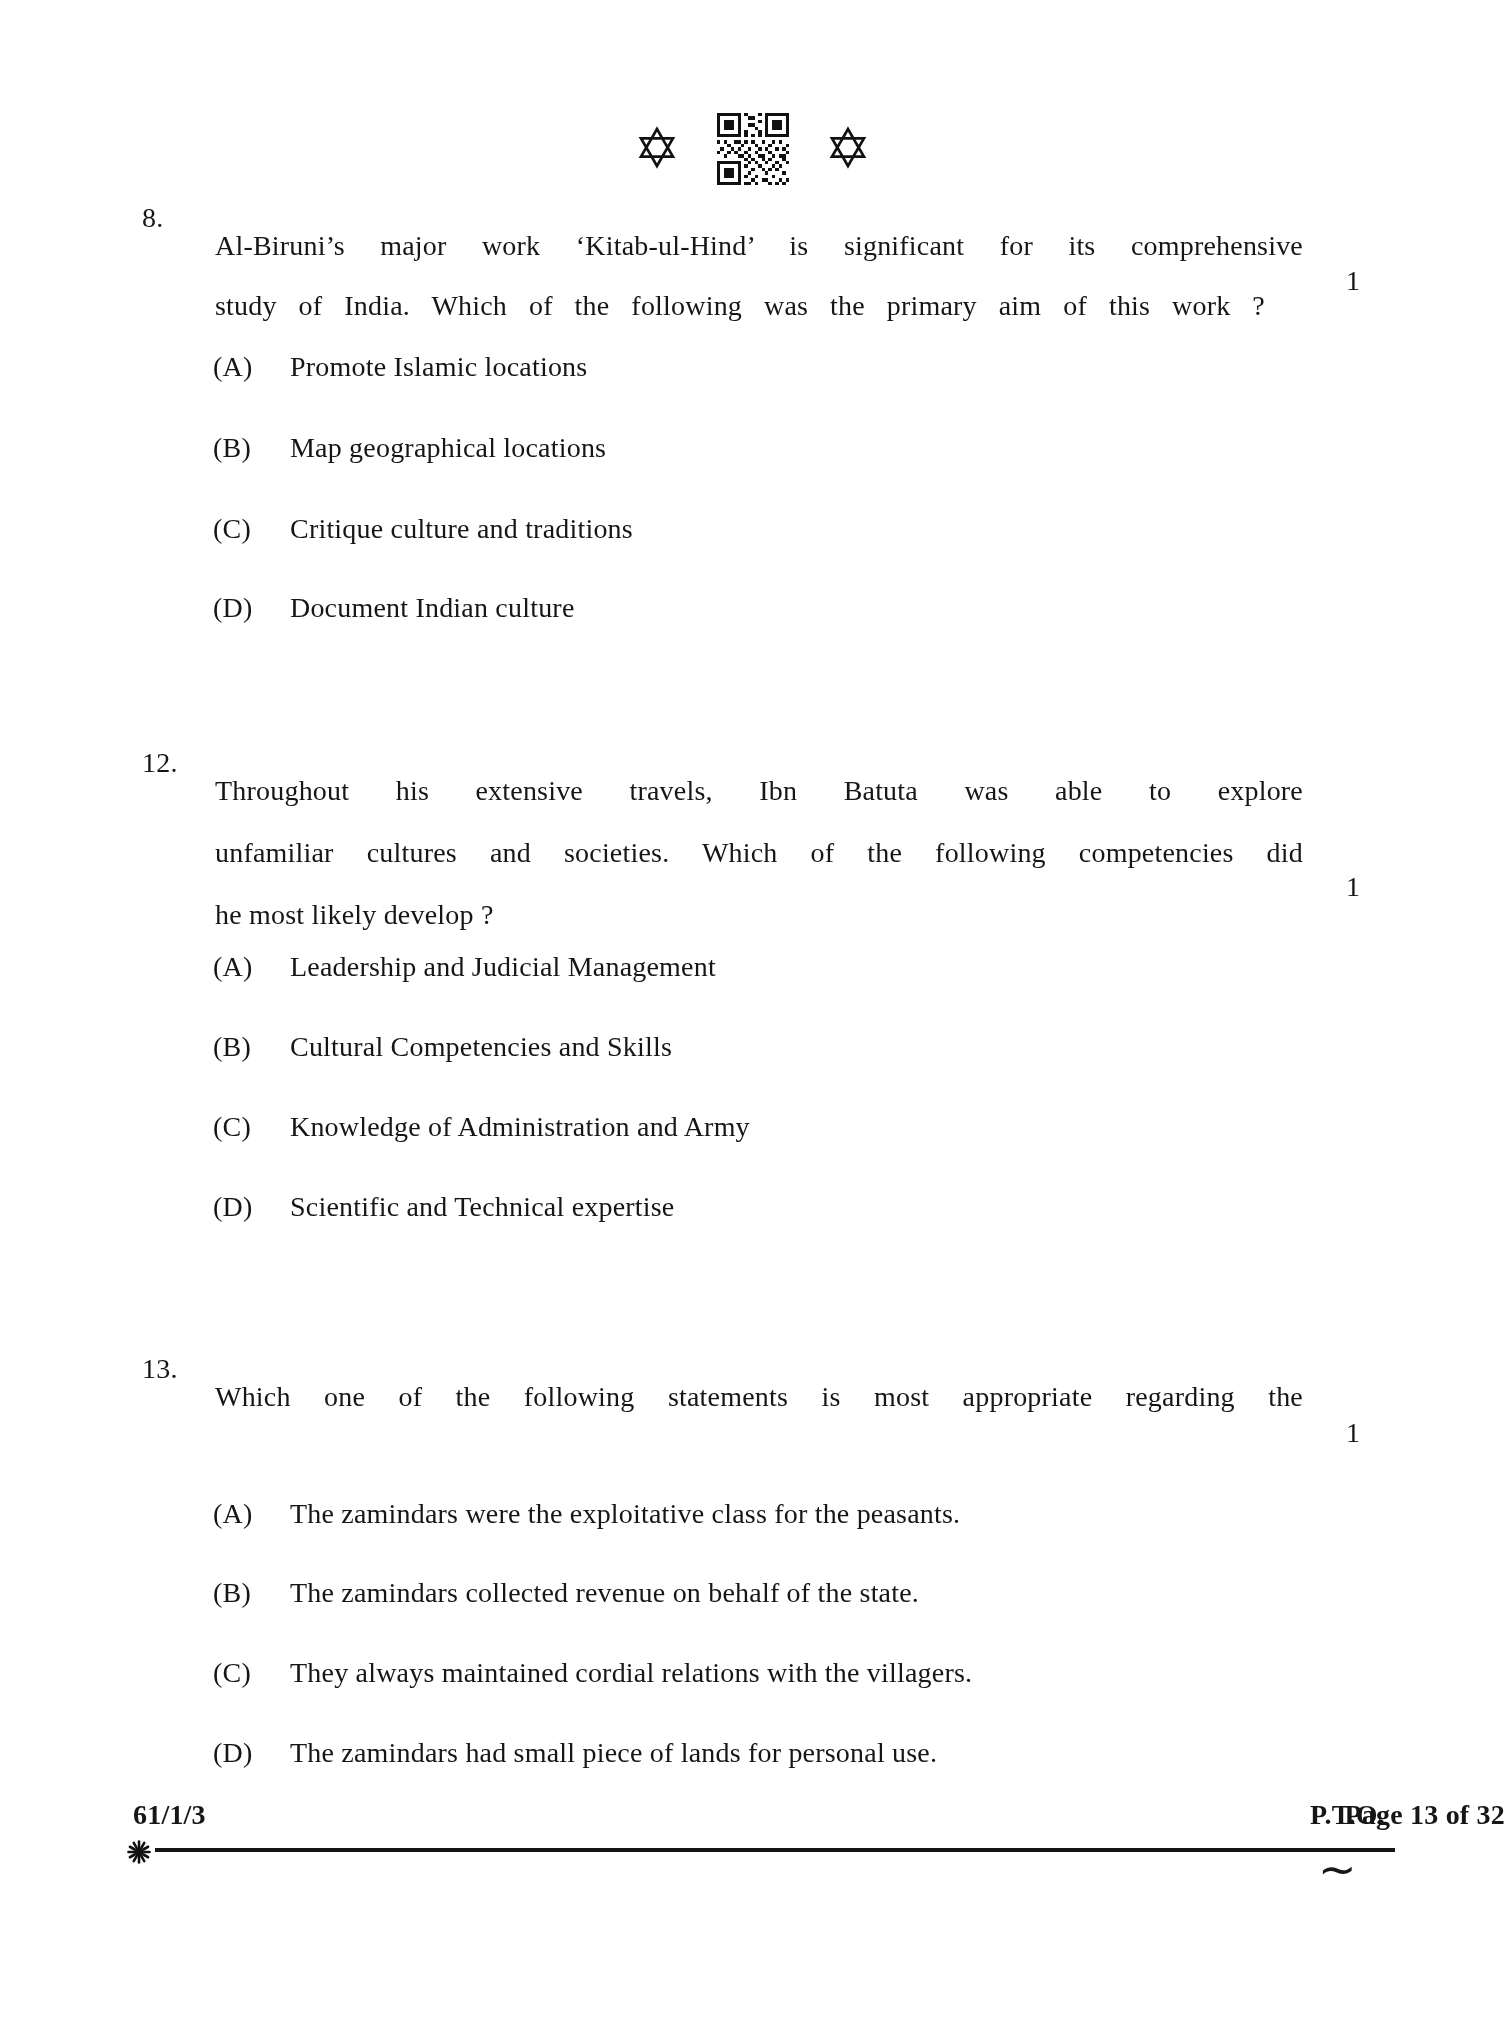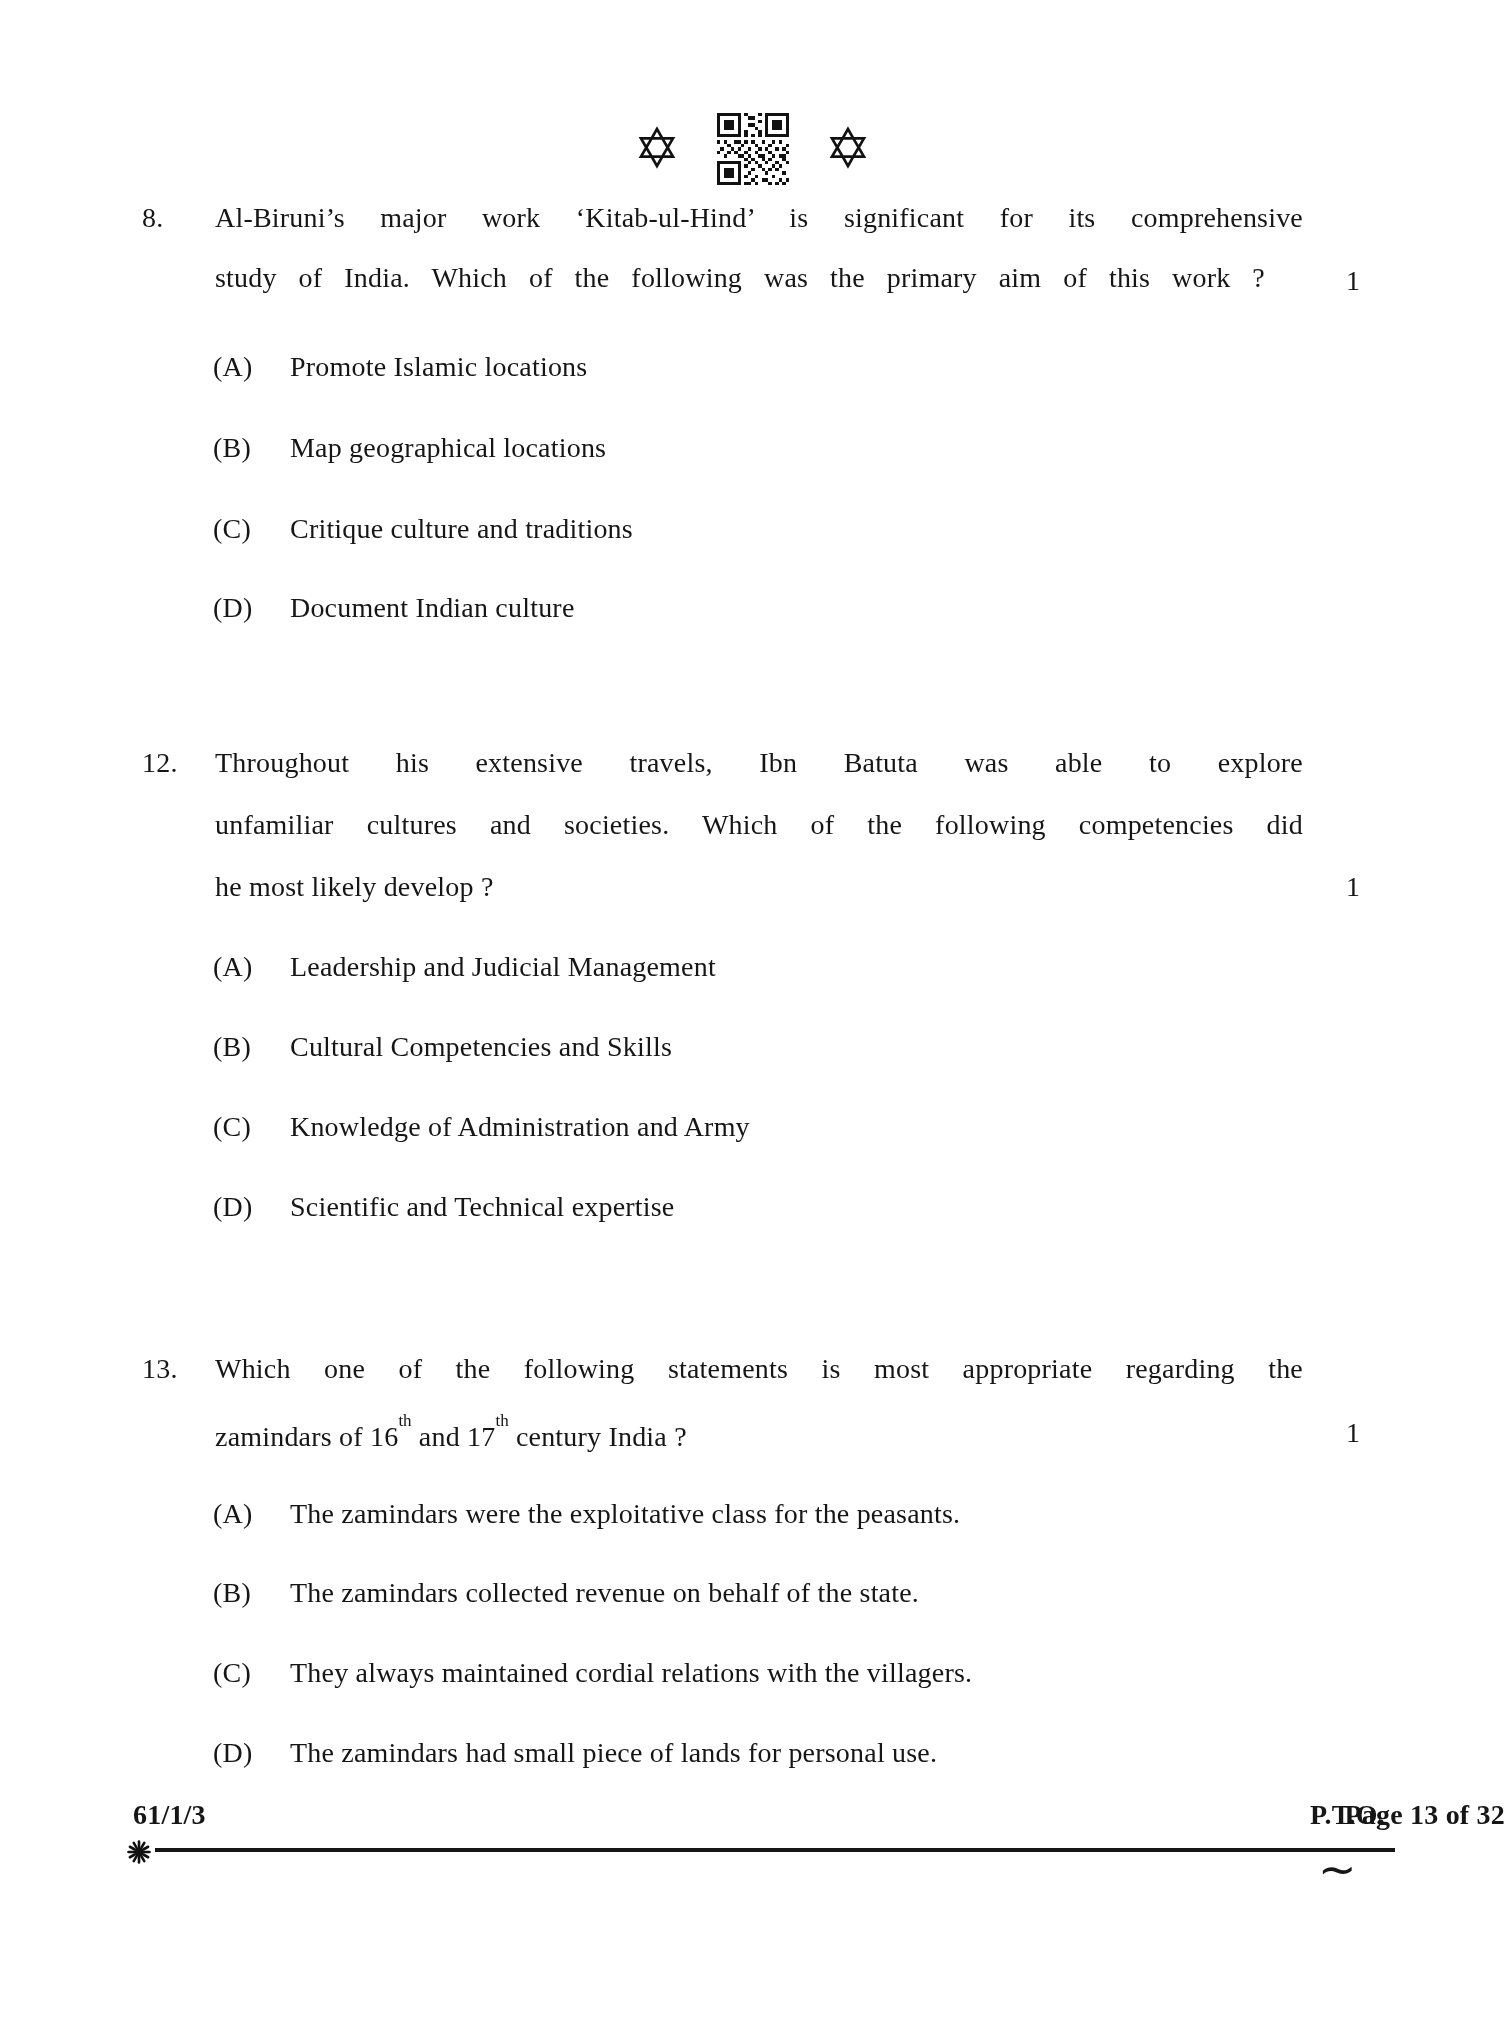--- a/index.html
+++ b/index.html
@@ -14,21 +14,21 @@
   .hdr {
     position:absolute; top:112px; left:0; right:0;
     display:flex; justify-content:center; align-items:center; gap:36px;
   }
   .star {
     font-family:"DejaVu Sans",sans-serif; font-size:56px; line-height:74px; color:#111;
   }
   .qr { width:72px; height:72px; }
   .qnum { position:absolute; left:142px; line-height:34px; }
   .qline {
-    position:absolute; left:215px; width:1088px; line-height:34px;
+    position:absolute; left:215px; width:1088px; line-height:34px;margin-top:28px;
   }
   .just { text-align:justify; text-align-last:justify; }
   .mark { position:absolute; left:1346px; line-height:34px; }
   .opt { position:absolute; left:213px; width:1120px; line-height:34px; white-space:nowrap; }
   .optlabel { display:inline-block; width:77px; }
   sup.sp { font-size:17px; position:relative; top:-10px; letter-spacing:0; }
   .foot-code { position:absolute; left:133px; top:1799px; font-weight:bold; line-height:32px; }
   .foot-page { position:absolute; left:70px; right:0; top:1799px; text-align:right; font-weight:bold; line-height:32px; }
   .foot-pto  { position:absolute; right:120px; top:1799px; font-weight:bold; line-height:32px; }
   .rule { position:absolute; left:155px; top:1848px; width:1240px; height:4px; background:#161616; }
@@ -96,21 +96,20 @@
   </div>
   <div class="opt" style="top:1110px">
     <span class="optlabel">(C)</span><span>Knowledge of Administration and Army</span>
   </div>
   <div class="opt" style="top:1190px">
     <span class="optlabel">(D)</span><span>Scientific and Technical expertise</span>
   </div>
 
   <div class="qnum abs" style="top:1352px">13.</div>
   <div class="qline just" style="top:1352px">Which one of the following statements is most appropriate regarding the</div>
-  <div class="qline" style="top:1414px"><span>zamindars of 16</span><sup class="sp">th</sup><span> and 17</span><sup class="sp">th</sup><span> century India ?</span></div>
   <div class="mark" style="top:1416px">1</div>
 
   <div class="opt" style="top:1497px">
     <span class="optlabel">(A)</span><span>The zamindars were the exploitative class for the peasants.</span>
   </div>
   <div class="opt" style="top:1576px">
     <span class="optlabel">(B)</span><span>The zamindars collected revenue on behalf of the state.</span>
   </div>
   <div class="opt" style="top:1656px">
     <span class="optlabel">(C)</span><span>They always maintained cordial relations with the villagers.</span>

